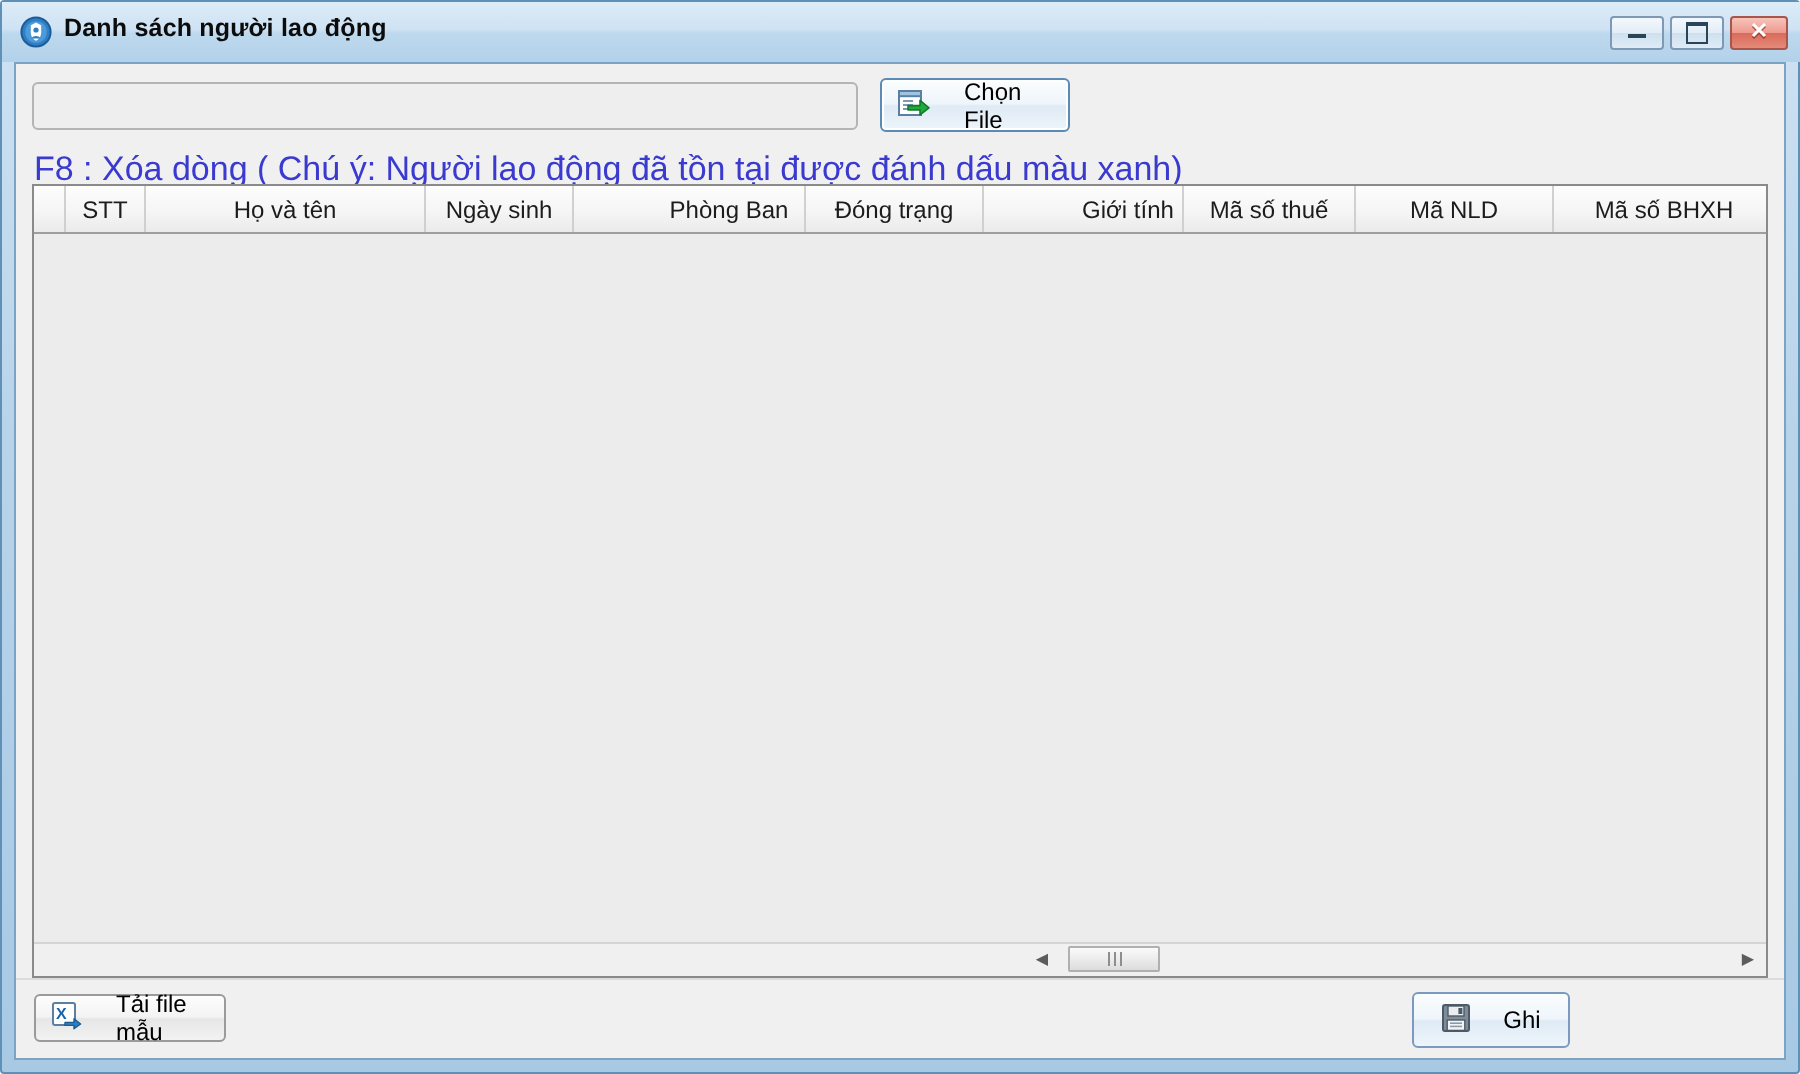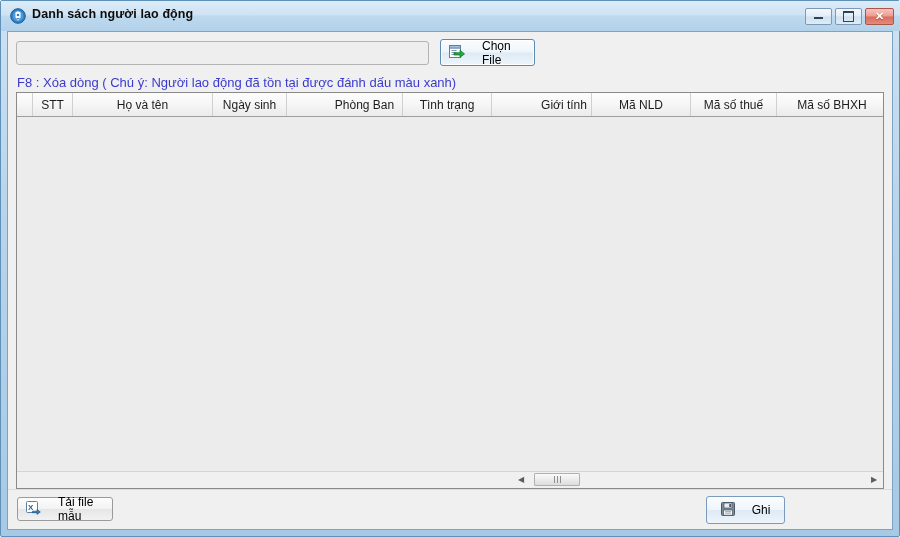--- a/index.html
+++ b/index.html
@@ -155,21 +155,21 @@
     height: 27px;
     border-color: #5b8ab5;
     box-shadow: inset 0 0 0 1px #ffffff;
   }
 
   
   .hint {
     position: absolute;
     left: 9px;
     top: 43px;
-    font-size: 13px;
+    font-size: 17px;
     color: #3a3ad0;
     white-space: nowrap;
   }
 
   
   .grid {
     position: absolute;
     left: 8px;
     top: 60px;
     right: 8px;
@@ -355,24 +355,24 @@
 
     <div class="hint">F8 : Xóa dòng ( Chú ý: Người lao động đã tồn tại được đánh dấu màu xanh)</div>
 
     <div class="grid">
       <div class="grid-header">
           <div class="hcell first" style="width: 16px;"></div>
           <div class="hcell" style="width: 40px;">STT</div>
           <div class="hcell" style="width: 140px;">Họ và tên</div>
           <div class="hcell" style="width: 74px;">Ngày sinh</div>
           <div class="hcell" style="width: 76px; margin-left: 40px;">Phòng Ban</div>
-          <div class="hcell" style="width: 89px;">Tình trạng</div>
+          <div class="hcell" style="width: 89px;">Đóng trạng</div>
           <div class="hcell" style="width: 55px; margin-left: 45px;">Giới tính</div>
+          <div class="hcell" style="width: 86px;">Mã số thuế</div>
           <div class="hcell" style="width: 99px;">Mã NLD</div>
-          <div class="hcell" style="width: 86px;">Mã số thuế</div>
           <div class="hcell" style="width: 111px;">Mã số BHXH</div>
           <div class="hcell" style="width: 84px;">Mã số thẻ</div>
         </div>
       <div class="grid-body"></div>
 
       <div class="hscroll">
         <div class="hscroll-track"></div>
         <div class="sb-arrow left">◀</div>
         <div class="sb-thumb">
           <i></i>

